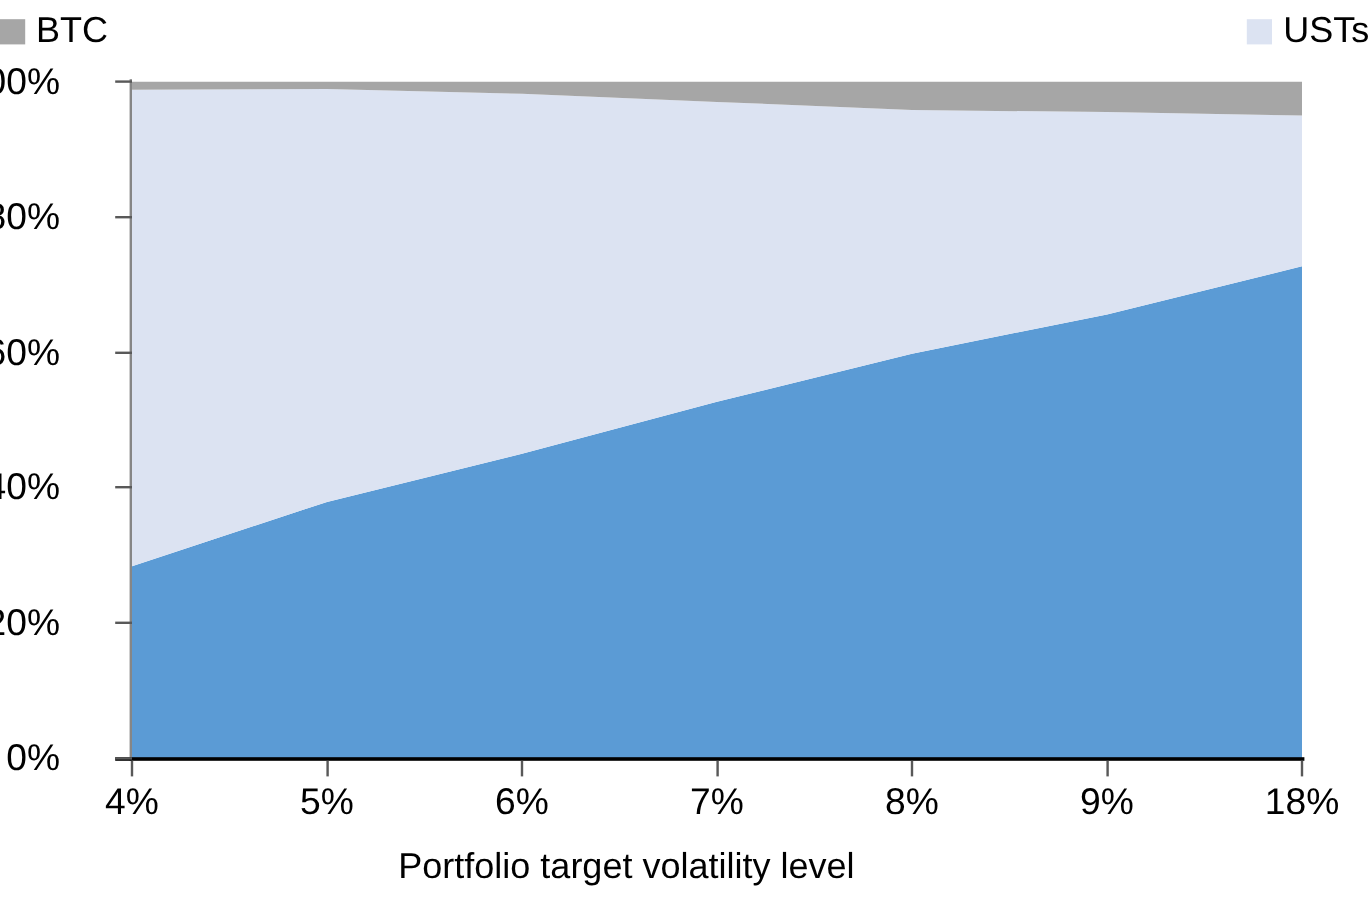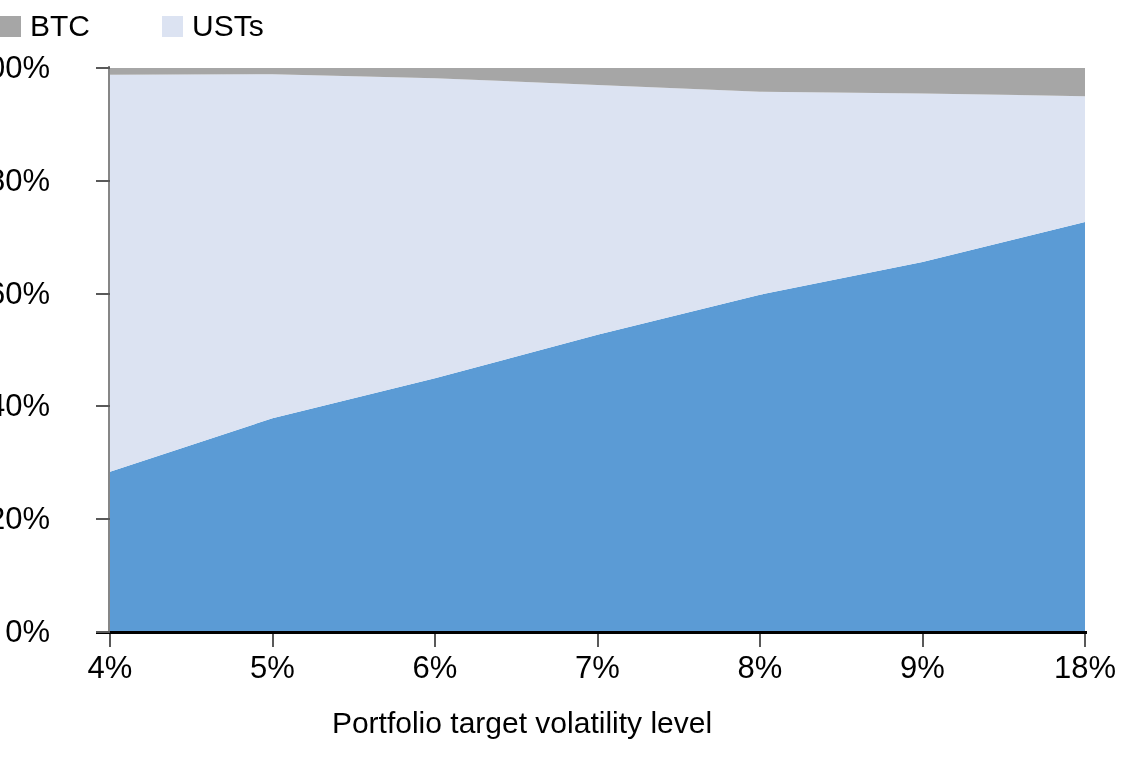--- a/index.html
+++ b/index.html
@@ -21,21 +21,21 @@
   }
 
   
   #legend {
     position: absolute;
     left: 0;
     top: 6px;
     width: 1141px;
     height: 40px;
     display: flex;
-    justify-content: flex-start;
+    justify-content: space-between;
     align-items: center;
     gap: 0;
   }
   .legend-entry {
     display: flex;
     align-items: center;
     gap: 9px;
   }
   .legend-entry + .legend-entry { margin-left: 72px; }
   .legend-swatch {

